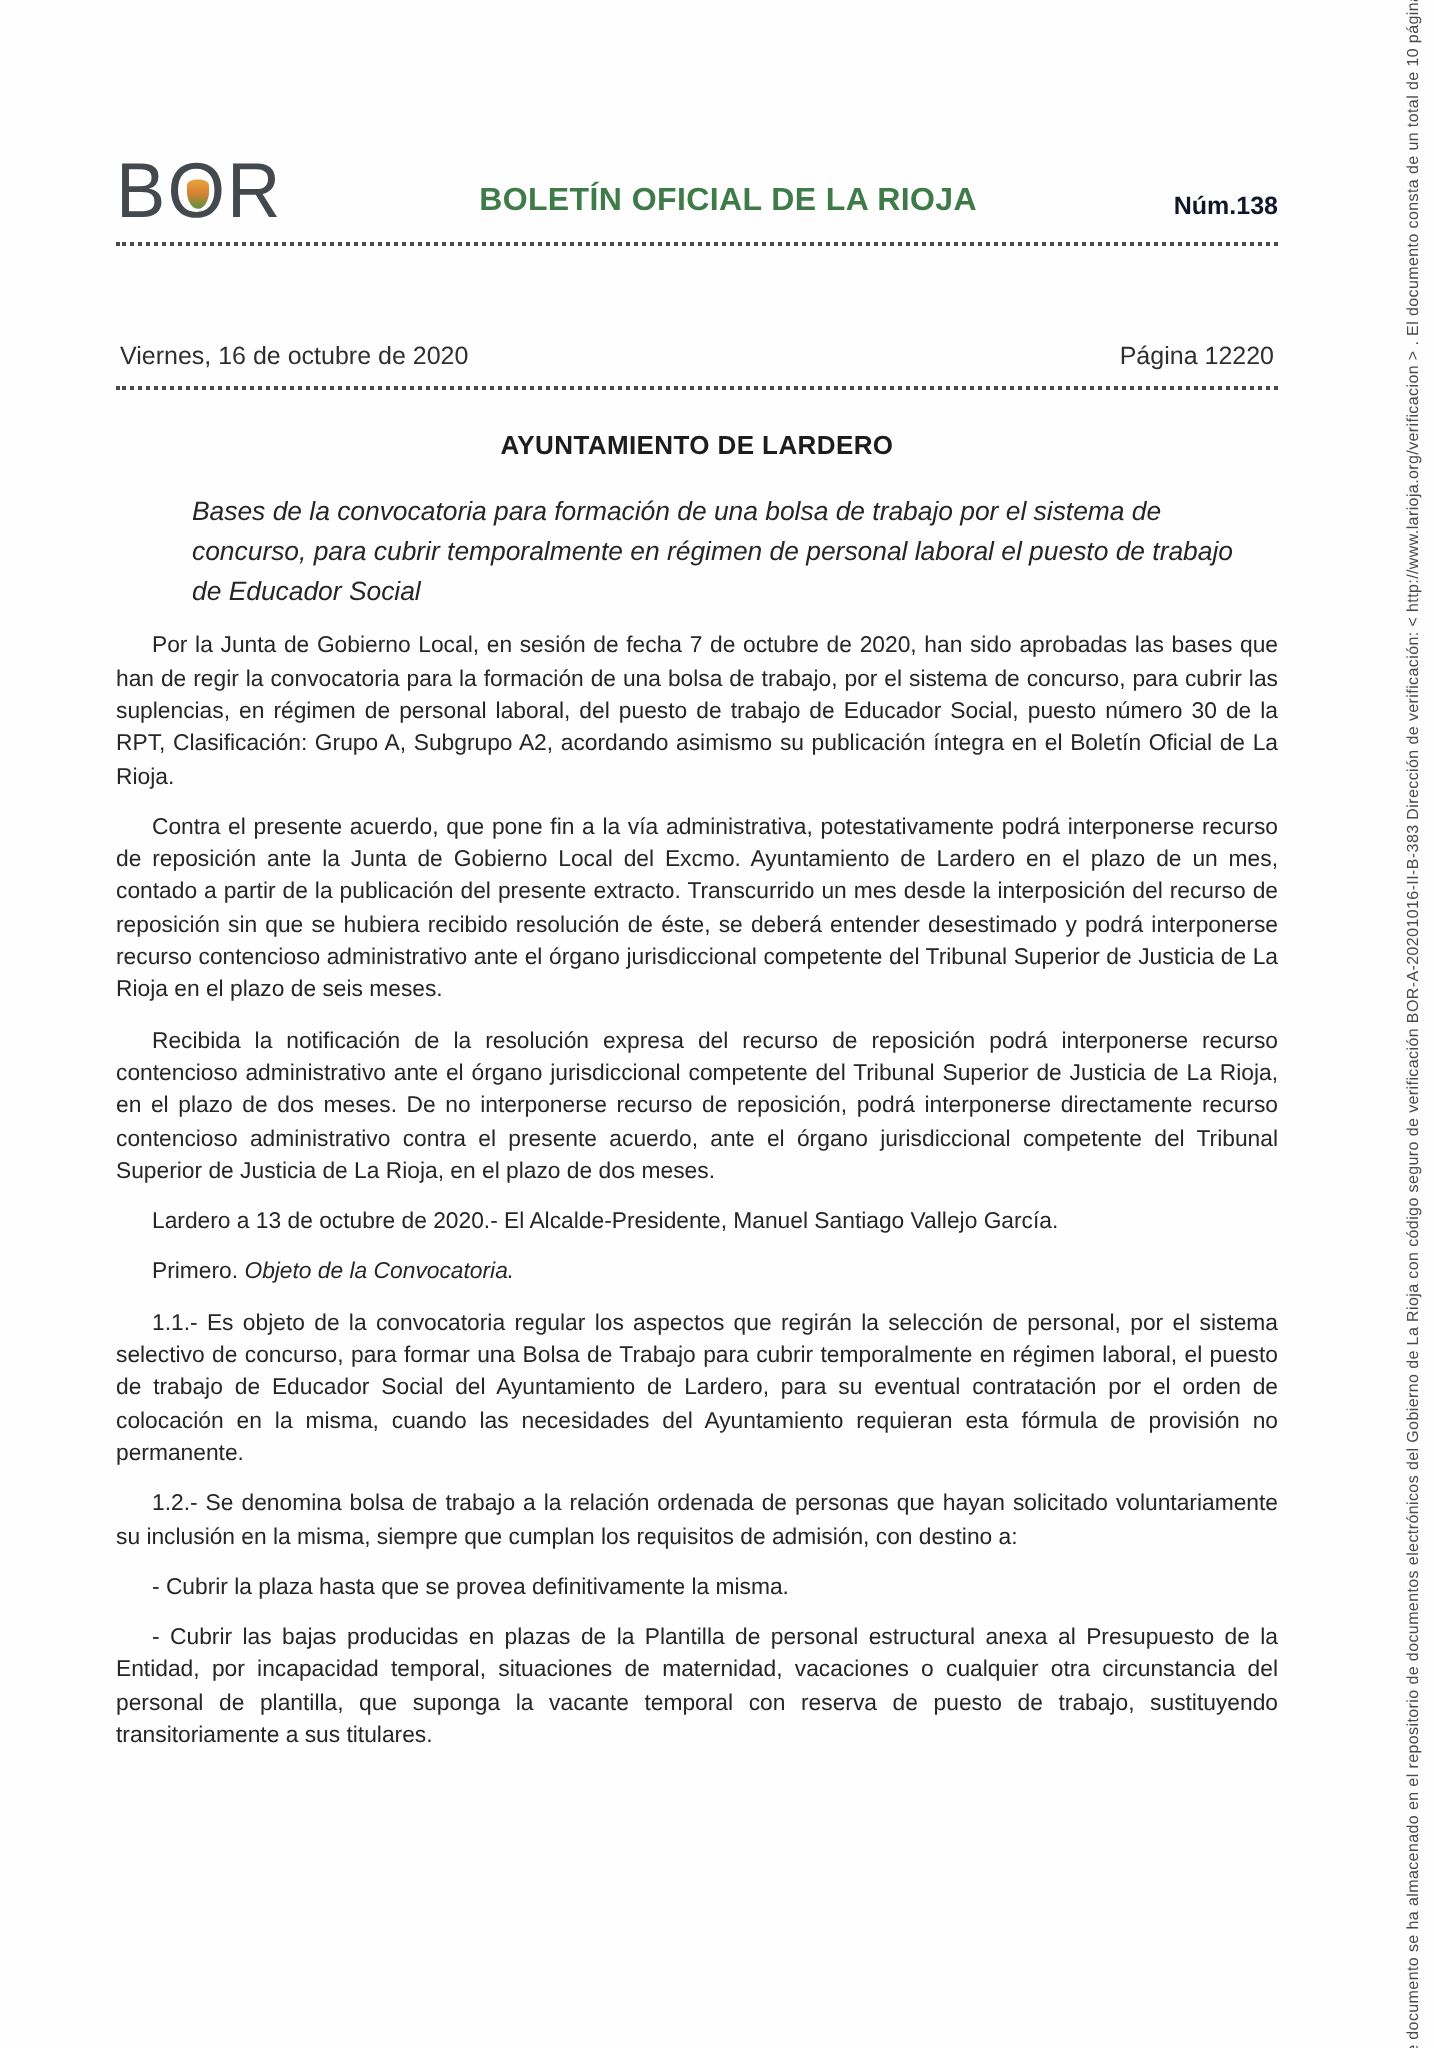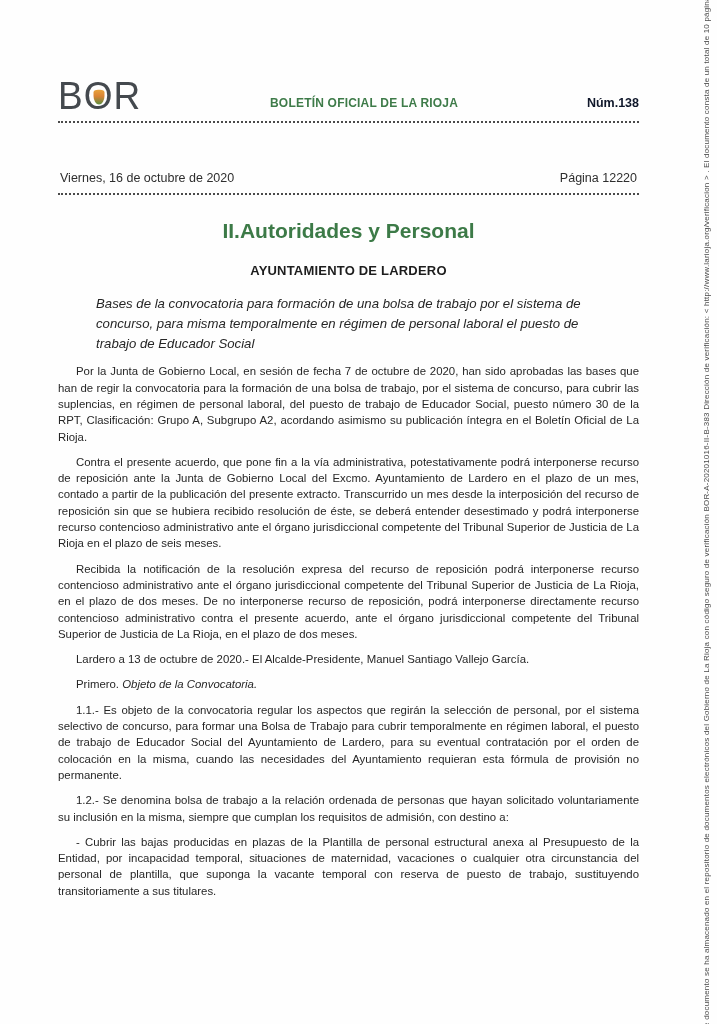--- a/index.html
+++ b/index.html
@@ -24,21 +24,21 @@
   .logo .o-wrap{position:relative;display:inline-block;}
   .logo .emblem{
     position:absolute;left:50%;top:54%;transform:translate(-50%,-50%);
     width:11px;height:14px;
     background:linear-gradient(180deg,#e8a33d 0%,#d98334 45%,#5d8f3f 100%);
     border-radius:5px 5px 6px 6px / 3px 3px 9px 9px;
     box-shadow:0 0 0 1px #fefefe;
   }
   .masthead-title{
     flex:1;text-align:center;
-    color:#3e7b49;font-size:12px;font-weight:700;
+    color:#3e7b49;font-size:16px;font-weight:700;
     letter-spacing:.2px;
     padding-bottom:4px;
   }
   .masthead-num{font-size:12.5px;font-weight:700;color:#0f172a;padding-bottom:4px;}
   .dotted{border:0;border-bottom:2px dotted #4a4a4a;margin:0;height:0;}
   .dotted.first{margin-top:7px;}
   .dateline{
     display:flex;justify-content:space-between;align-items:center;
     font-size:12.5px;color:#2e2e2e;
     padding:8px 2px 8px 2px;
@@ -108,33 +108,33 @@
 
   <hr class="dotted first">
 
   <div class="dateline">
     <span>Viernes, 16 de octubre de 2020</span>
     <span>Página 12220</span>
   </div>
 
   <hr class="dotted">
 
-  <div class="sec-heading">II.Autoridades y Personal</div>
   <div class="org-name">AYUNTAMIENTO DE LARDERO</div>
 
-  <div class="ann-title">Bases de la convocatoria para formación de una bolsa de trabajo por el sistema de concurso, para misma temporalmente en régimen de personal laboral el puesto de trabajo de Educador Social</div>
+  <div class="ann-title">Bases de la convocatoria para formación de una bolsa de trabajo por el sistema de concurso, para cubrir temporalmente en régimen de personal laboral el puesto de trabajo de Educador Social</div>
 
   <div class="body-text">
     <p>Por la Junta de Gobierno Local, en sesión de fecha 7 de octubre de 2020, han sido aprobadas las bases que han de regir la convocatoria para la formación de una bolsa de trabajo, por el sistema de concurso, para cubrir las suplencias, en régimen de personal laboral, del puesto de trabajo de Educador Social, puesto número 30 de la RPT, Clasificación: Grupo A, Subgrupo A2, acordando asimismo su publicación íntegra en el Boletín Oficial de La Rioja.</p>
     <p>Contra el presente acuerdo, que pone fin a la vía administrativa, potestativamente podrá interponerse recurso de reposición ante la Junta de Gobierno Local del Excmo. Ayuntamiento de Lardero en el plazo de un mes, contado a partir de la publicación del presente extracto. Transcurrido un mes desde la interposición del recurso de reposición sin que se hubiera recibido resolución de éste, se deberá entender desestimado y podrá interponerse recurso contencioso administrativo ante el órgano jurisdiccional competente del Tribunal Superior de Justicia de La Rioja en el plazo de seis meses.</p>
     <p>Recibida la notificación de la resolución expresa del recurso de reposición podrá interponerse recurso contencioso administrativo ante el órgano jurisdiccional competente del Tribunal Superior de Justicia de La Rioja, en el plazo de dos meses. De no interponerse recurso de reposición, podrá interponerse directamente recurso contencioso administrativo contra el presente acuerdo, ante el órgano jurisdiccional competente del Tribunal Superior de Justicia de La Rioja, en el plazo de dos meses.</p>
     <p>Lardero a 13 de octubre de 2020.- El Alcalde-Presidente, Manuel Santiago Vallejo García.</p>
     <p><span>Primero. </span><span class="italic">Objeto de la Convocatoria.</span></p>
     <p>1.1.- Es objeto de la convocatoria regular los aspectos que regirán la selección de personal, por el sistema selectivo de concurso, para formar una Bolsa de Trabajo para cubrir temporalmente en régimen laboral, el puesto de trabajo de Educador Social del Ayuntamiento de Lardero, para su eventual contratación por el orden de colocación en la misma, cuando las necesidades del Ayuntamiento requieran esta fórmula de provisión no permanente.</p>
     <p>1.2.- Se denomina bolsa de trabajo a la relación ordenada de personas que hayan solicitado voluntariamente su inclusión en la misma, siempre que cumplan los requisitos de admisión, con destino a:</p>
+    <p>- Cubrir la plaza hasta que se provea definitivamente la misma.</p>
     <p>- Cubrir las bajas producidas en plazas de la Plantilla de personal estructural anexa al Presupuesto de la Entidad, por incapacidad temporal, situaciones de maternidad, vacaciones o cualquier otra circunstancia del personal de plantilla, que suponga la vacante temporal con reserva de puesto de trabajo, sustituyendo transitoriamente a sus titulares.</p>
 
   </div>
 
   <div class="vertical-note">
     <span>Este documento se ha almacenado en el repositorio de documentos electrónicos del Gobierno de La Rioja con código seguro de verificación BOR-A-20201016-II-B-383 Dirección de verificación: &lt; http://www.larioja.org/verificacion &gt; . El documento consta de un total de 10 página(s).</span>
   </div>
 
 </div>
 

